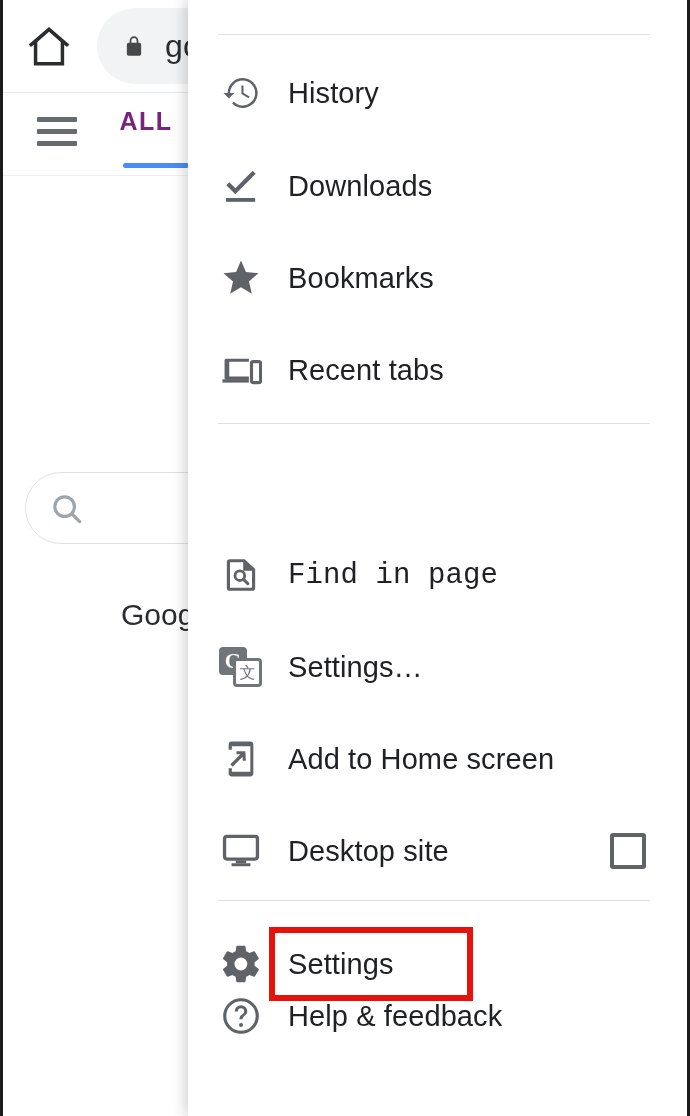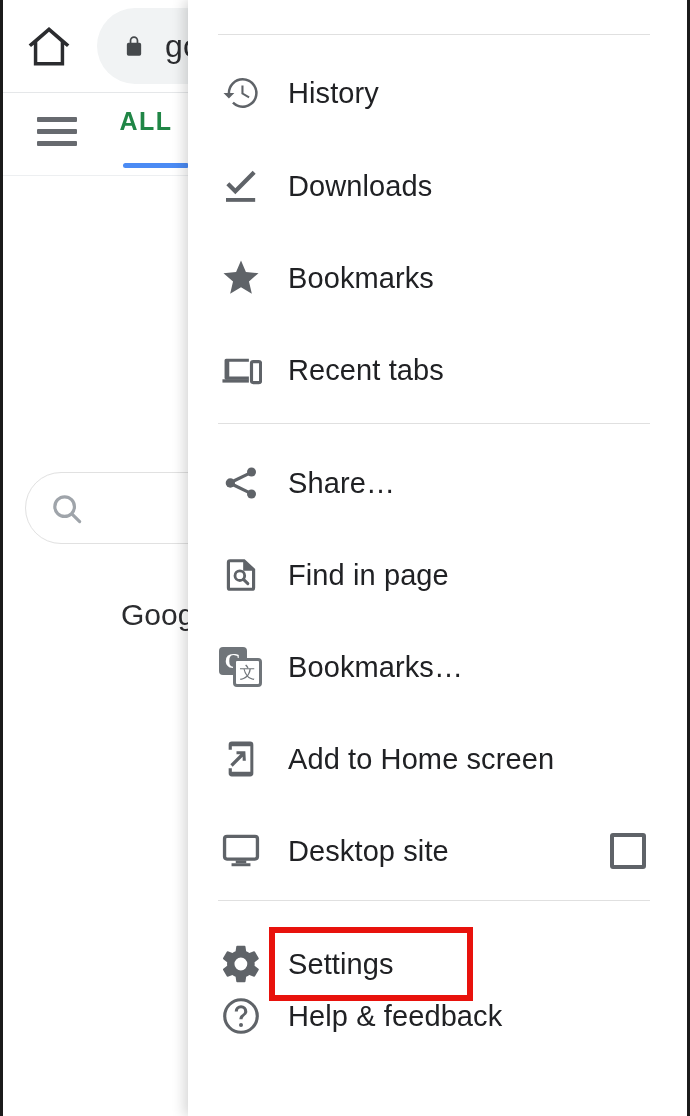--- a/index.html
+++ b/index.html
@@ -100,21 +100,21 @@
     position: absolute;
     left: 98px;
     top: 14px;
     width: 90px;
     text-align: center;
   }
   #tab-all .label {
     font-size: 25px;
     font-weight: bold;
     letter-spacing: 1.4px;
-    color: #15803d;
+    color: #701a75;
   }
 
   #search-pill {
     position: absolute;
     left: 22px;
     top: 472px;
     width: 360px;
     height: 72px;
     border: 1px solid #e0e0e0;
     border-radius: 36px;
@@ -319,52 +319,40 @@
       <span class="ico">
         <svg viewBox="0 0 24 24" width="42" height="42">
           <path d="M12 17.3 5.8 21l1.65-7.03L2 9.24l7.19-.61L12 2l2.81 6.63 7.19.61-5.45 4.73L18.2 21z" fill="#5f6368"></path>
         </svg>
       </span>
       <span class="txt">Bookmarks</span>
     </div>
 
     <div class="divider" style="top:423px;"></div>
 
-    <div class="menu-item" style="top:437px;">
-      <span class="ico">
-        <svg viewBox="0 0 24 24" width="40" height="40">
-          <circle cx="18.3" cy="5.4" r="2.7" fill="#5f6368"></circle>
-          <circle cx="18.3" cy="18.6" r="2.7" fill="#5f6368"></circle>
-          <circle cx="5.6" cy="12" r="2.8" fill="#5f6368"></circle>
-          <line x1="7.6" y1="10.8" x2="16.4" y2="6.5" stroke="#5f6368" stroke-width="1.9"></line>
-          <line x1="7.6" y1="13.2" x2="16.4" y2="17.5" stroke="#5f6368" stroke-width="1.9"></line>
-        </svg>
-      </span>
-      <span class="txt">Share…</span>
-    </div>
-
-    <div class="menu-item" style="top:529px;">
+
+    <div class="menu-item" style="top:529px;font-family:Liberation Mono, monospace;">
       <span class="ico">
         <svg viewBox="0 0 24 24" width="40" height="40">
           <path d="M14.2 2.5H5.4A1.9 1.9 0 0 0 3.5 4.4v15.2a1.9 1.9 0 0 0 1.9 1.9h13.2a1.9 1.9 0 0 0 1.9-1.9V8.4l-6.3-5.9zm4.4 17.1H5.4V4.4h7.9v5h5.3v10.2z" fill="#5f6368"></path>
           <circle cx="11.3" cy="12.4" r="2.9" fill="none" stroke="#5f6368" stroke-width="1.7"></circle>
           <line x1="13.5" y1="14.6" x2="16.1" y2="17.2" stroke="#5f6368" stroke-width="1.8" stroke-linecap="round"></line>
         </svg>
       </span>
       <span class="txt">Find in page</span>
     </div>
 
     <div class="menu-item" style="top:621px;">
       <span class="ico">
         <span class="tr-wrap">
           <span class="tr-back">G</span>
           <span class="tr-front">文</span>
         </span>
       </span>
-      <span class="txt">Bookmarks…</span>
+      <span class="txt">Settings…</span>
     </div>
 
     <div class="menu-item" style="top:713px;">
       <span class="ico">
         <svg viewBox="0 0 24 24" width="40" height="40">
           <path d="M17.5 1.5h-11A1.9 1.9 0 0 0 4.6 3.4v3.1h1.9V4.4h11.1v15.2H6.5v-2.1H4.6v3.1a1.9 1.9 0 0 0 1.9 1.9h11a1.9 1.9 0 0 0 1.9-1.9V3.4a1.9 1.9 0 0 0-1.9-1.9z" fill="#5f6368"></path>
           <path d="M14.6 7.3H9.3v1.9h2.3l-6 6 1.4 1.4 6-6V13h1.9z" fill="#5f6368"></path>
         </svg>
       </span>
       <span class="txt">Add to Home screen</span>

